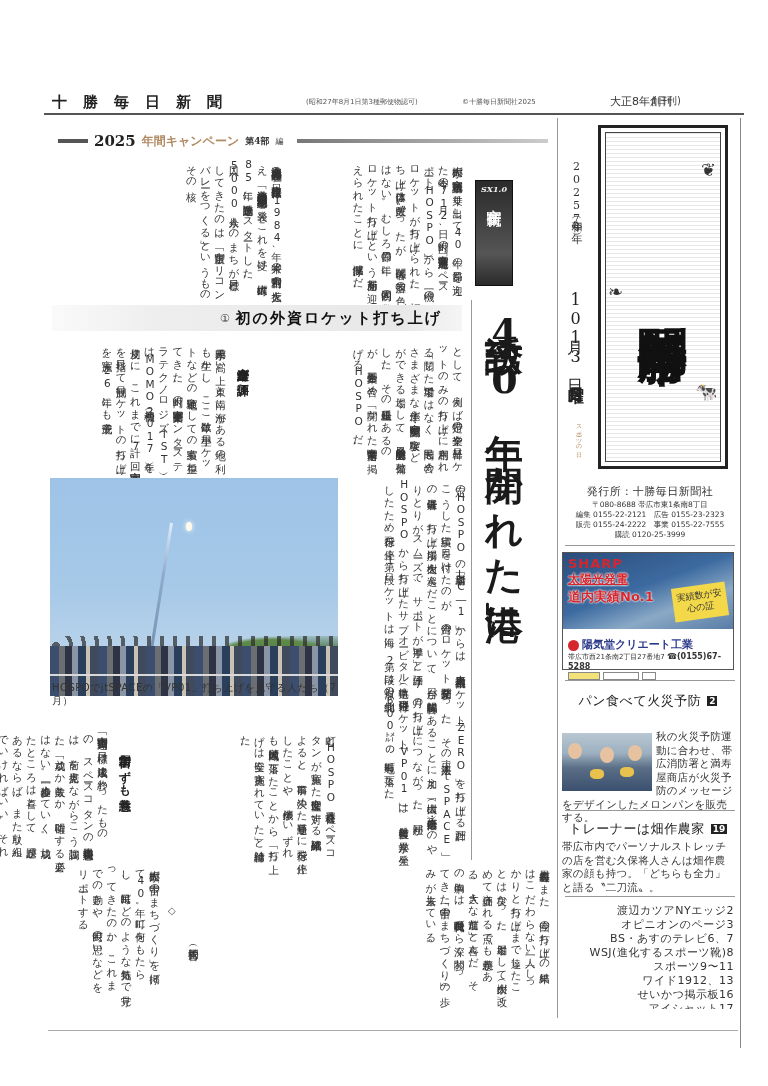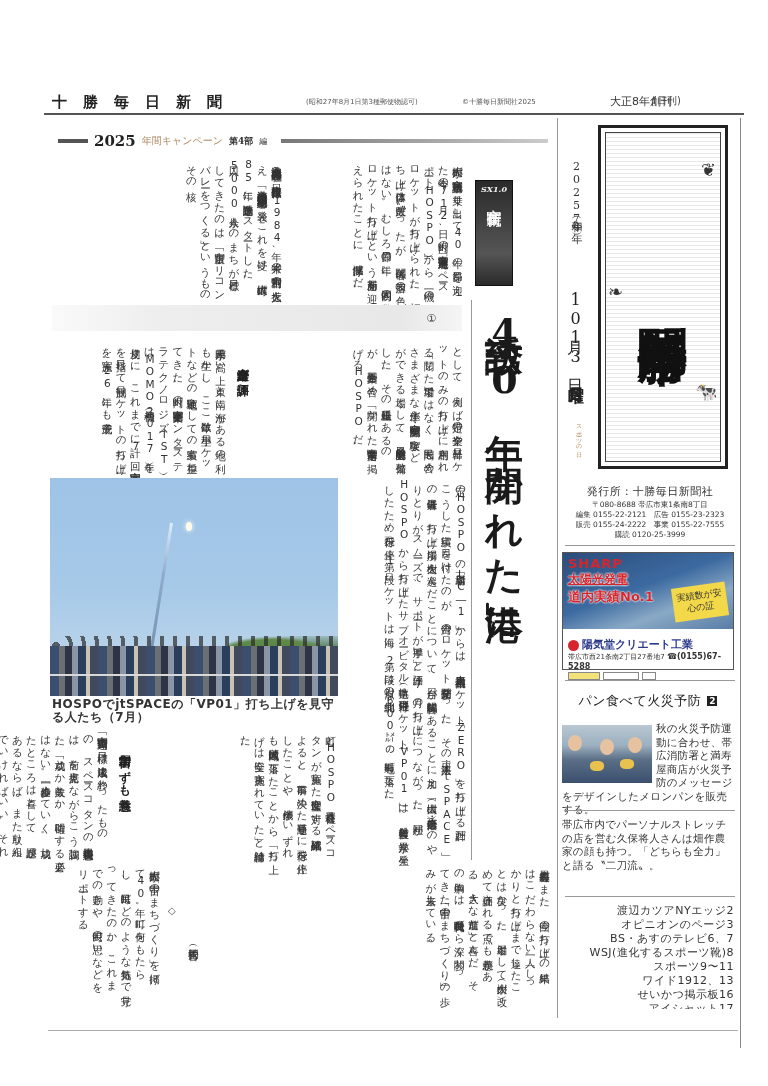--- a/index.html
+++ b/index.html
@@ -18,21 +18,21 @@
   
   .frame-right { left: 740px; top: 118px; width: 1px; height: 930px; background: #888; }
   .col-divider { left: 557px; top: 118px; width: 1px; height: 900px; background: #999; }
   .bottom-rule { left: 48px; top: 1030px; width: 690px; height: 1px; background: #aaa; }
 
   
   .series-banner { left: 58px; top: 131px; width: 490px; height: 20px; display: flex; align-items: center; gap: 6px; font-family: "DejaVu Serif", serif; }
   .series-bar { width: 30px; height: 4px; background: #555; }
   .series-bar-long { flex: 1; height: 4px; background: linear-gradient(90deg, #777, #aaa 60%, #ccc); margin-left: 8px; }
   .series-year { font-size: 15px; font-weight: bold; color: #222; }
-  .series-campaign { font-size: 10px; color: #b08a63; }
+  .series-campaign { font-size: 12px; color: #b08a63; font-weight: bold; }
   .series-part { font-size: 9px; font-weight: bold; color: #333; }
   .series-title { font-size: 14px; font-weight: bold; color: #111; }
   .series-suffix { font-size: 8px; color: #333; }
 
   
   .vt { writing-mode: vertical-rl; text-orientation: upright; font-family: "DejaVu Sans", sans-serif; font-size: 10.5px; line-height: 14.2px; color: #333; letter-spacing: 0.5px; }
   .vt .p { display: block; }
   .vt .head { font-weight: bold; font-size: 12px; color: #222; }
 
   
@@ -52,21 +52,21 @@
 
   
   .photo { left: 50px; top: 478px; width: 288px; height: 218px; overflow: hidden; }
   .photo-sky { position: absolute; left: 0; top: 0; width: 100%; height: 100%; background: linear-gradient(180deg, #9ec3e6 0%, #a6c9e8 50%, #b9d3ea 80%, #c9dbe8 100%); }
   .photo-trail { position: absolute; left: 120px; top: 45px; width: 3px; height: 130px; background: linear-gradient(180deg, #eaf4ff, #8ba6c8 40%, #6a87ab); transform: rotate(9deg); transform-origin: top; opacity: 0.85; }
   .photo-flame { position: absolute; left: 136px; top: 44px; width: 6px; height: 9px; border-radius: 50%; background: #fffbe8; box-shadow: 0 0 5px #fff; }
   .photo-trees { position: absolute; right: 0; top: 158px; width: 110px; height: 40px; background: radial-gradient(ellipse at 40% 60%, #4b7a3e, #5f8a4a 60%, transparent 70%), radial-gradient(ellipse at 85% 40%, #3f6b35, transparent 60%); }
   .photo-crowd { position: absolute; left: 0; top: 168px; width: 100%; height: 50px; background: repeating-linear-gradient(90deg, #3b4e6e 0 9px, #6b6e73 9px 15px, #2e3443 15px 22px, #8b95a5 22px 28px, #2a3f5c 28px 36px, #c9c3b5 36px 40px, #414a5c 40px 48px); }
   .photo-heads { position: absolute; left: 0; top: 158px; width: 100%; height: 16px; background: repeating-radial-gradient(circle at 6px 10px, #2a2a2a 0 4px, transparent 4px 13px); opacity: 0.7; }
   .photo-rail { position: absolute; left: 0; top: 196px; width: 100%; height: 2px; background: #d8d8d8; }
-  .caption { left: 52px; top: 698px; width: 286px; font-size: 12px; line-height: 12.5px; color: #333; letter-spacing: 0.5px; font-weight: bold; }
+  .caption { left: 52px; top: 682px; width: 286px; font-size: 10px; line-height: 12.5px; color: #333; letter-spacing: 0.5px; }
 
   
   .logo-box { left: 598px; top: 125px; width: 130px; height: 344px; border: 3px solid #222; padding: 4px; }
   .logo-inner { width: 100%; height: 100%; border: 1px solid #444; background: repeating-linear-gradient(0deg, #fff 0 3px, #e8e8e8 3px 4px); display: flex; justify-content: center; align-items: center; position: relative; }
   .logo-text { writing-mode: vertical-rl; text-orientation: upright; font-family: "DejaVu Serif", serif; font-weight: bold; font-size: 50px; line-height: 54px; color: #111; letter-spacing: -2px; }
   .logo-deco { position: absolute; font-size: 18px; color: #333; }
   .date-year { left: 570px; top: 160px; writing-mode: vertical-rl; text-orientation: upright; font-family: "DejaVu Serif", serif; font-size: 11px; line-height: 13px; color: #333; }
   .date-md { left: 566px; top: 290px; writing-mode: vertical-rl; text-orientation: upright; font-family: "DejaVu Serif", serif; font-size: 16px; line-height: 18px; color: #222; }
   .date-dow { left: 567px; top: 375px; writing-mode: vertical-rl; text-orientation: upright; font-family: "DejaVu Serif", serif; font-size: 16px; line-height: 18px; color: #222; font-weight: bold; }
   .date-note { left: 574px; top: 420px; writing-mode: vertical-rl; text-orientation: upright; font-size: 6px; color: #b58a5e; }
@@ -139,20 +139,21 @@
 <div class="abs vt" style="left:285px; top:158px; height:140px; width:180px;">
   <span class="p">大樹町が宇宙基地誘致に乗り出して40年の節目を迎えた今年の7月12日、町内の商業宇宙港「北海道スペースポート（HOSPO）」から、一機のロケットが打ち上げられた。打ち上げ自体は〝失敗〟だったが、関係者に落胆の色はない。むしろ節目の年に、国内初の外資ロケット打ち上げという新局面を迎えられたことに、感慨深げだ。</span>
 </div>
 <div class="abs vt" style="left:52px; top:158px; height:140px; width:232px;">
   <span class="p">北海道東北開発公庫（現在の日本政策投資銀行）は1984年、将来の宇宙利用の拡大を見据え、「北海道大規模航空宇宙産業基地構想」を発表。これを受け、大樹町は85年に誘致運動をスタートした。</span>
   <span class="p">人口5000人余りのまちが目標としてきたのは、「宇宙版シリコンバレーをつくる」というものその核</span>
 </div>
 
 <div class="abs subhead-band">
   <span class="subhead-num">①</span>
+  <span class="subhead-text">初の外資ロケット打ち上げ</span>
 </div>
 
 <div class="abs headline-rule"></div>
 <div class="abs headline">
   <span>誘致40年</span><span class="headline-gap"></span><span>「開かれた港」に</span>
 </div>
 
 <div class="abs vt" style="left:250px; top:340px; height:128px; width:215px;">
   <span class="p">として、例えば特定の企業や基幹ロケットのみの打ち上げに利用される「閉じた射場」ではなく、民間も含めさまざまな主体が宇宙・航空関係の実験などができる場として、多目的航空公園を整備した。その延長線上にあるのが、国外企業も含め、「開かれた商業宇宙港」を掲げるHOSPOだ。</span>
 </div>
@@ -235,35 +236,38 @@
     <div class="ad-pills">
       <span class="ad-pill y">&nbsp;&nbsp;&nbsp;&nbsp;&nbsp;&nbsp;&nbsp;&nbsp;&nbsp;&nbsp;&nbsp;&nbsp;&nbsp;&nbsp;</span>
       <span class="ad-pill">&nbsp;&nbsp;&nbsp;&nbsp;&nbsp;&nbsp;&nbsp;&nbsp;&nbsp;&nbsp;&nbsp;&nbsp;&nbsp;&nbsp;&nbsp;&nbsp;</span>
       <span class="ad-pill">&nbsp;&nbsp;&nbsp;</span>
     </div>
   </div>
 </div>
 <div class="abs hr" style="left:565px; top:680px; width:170px;"></div>
 
 <div class="abs brief1">
-  <div style="text-align:center; margin-bottom:12px;">
+  <div style="text-align:center; margin-bottom:20px;">
     <span class="brief-title">パン食べて火災予防</span><span class="page-badge">2</span>
   </div>
   <div class="brief1-photo">
     <span class="face" style="left:6px; top:10px;"></span>
     <span class="face" style="left:38px; top:14px;"></span>
     <span class="face" style="left:66px; top:12px;"></span>
     <span class="bread" style="left:28px; top:36px;"></span>
     <span class="bread" style="left:58px; top:34px;"></span>
   </div>
   <div class="brief-body">秋の火災予防運動に合わせ、帯広消防署と満寿屋商店が火災予防のメッセージをデザインしたメロンパンを販売する。</div>
 </div>
 <div class="abs hr" style="left:565px; top:810px; width:170px;"></div>
 
 <div class="abs brief2">
+  <div style="text-align:center; margin-bottom:2px;">
+    <span class="brief-title">トレーナーは畑作農家</span><span class="page-badge">19</span>
+  </div>
   <div class="brief-body">帯広市内でパーソナルストレッチの店を営む久保将人さんは畑作農家の顔も持つ。「どちらも全力」と語る〝二刀流〟。</div>
 </div>
 <div class="abs hr" style="left:565px; top:896px; width:170px;"></div>
 
 <div class="abs index">
   <div class="index-row">
       <span>渡辺カツアNYエッジ</span>
       <span>2</span>
     </div>
   <div class="index-row">

